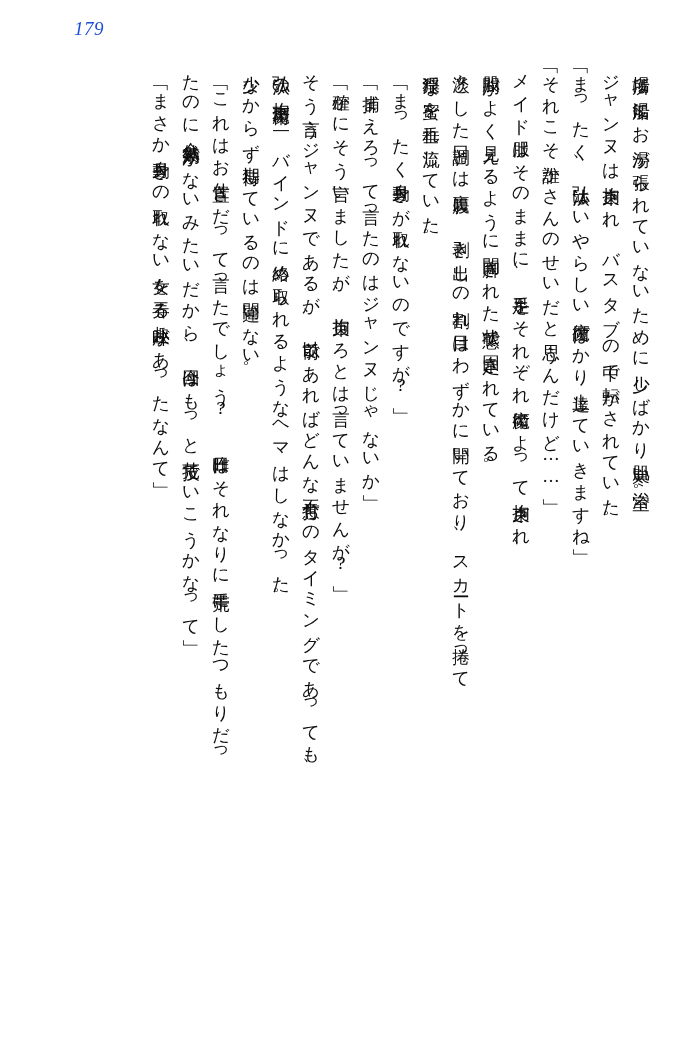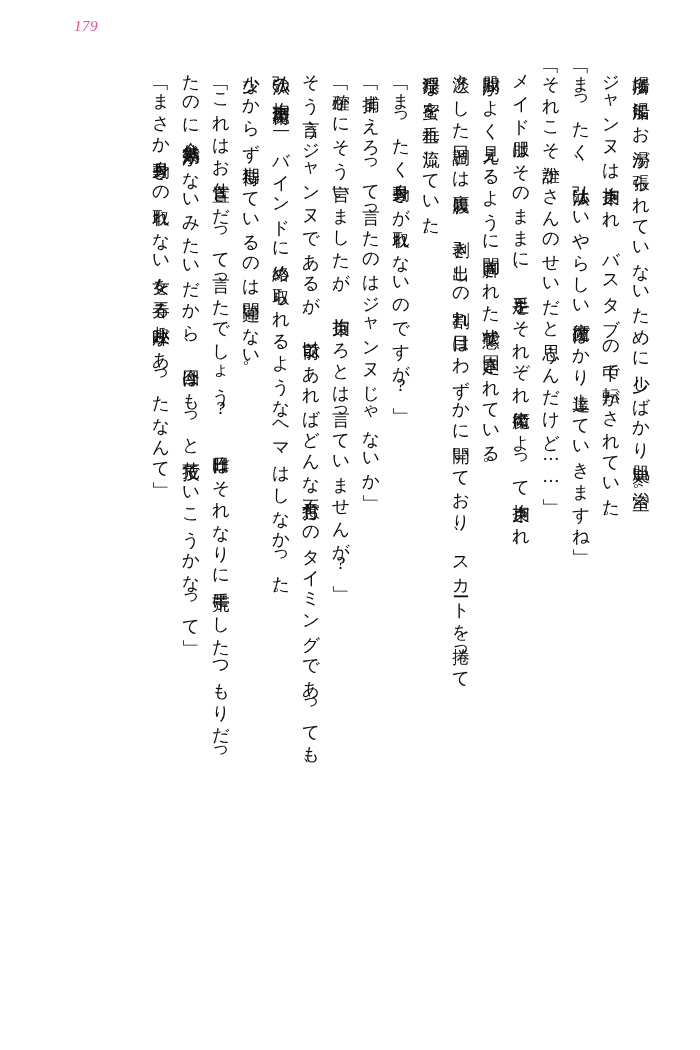--- a/index.html
+++ b/index.html
@@ -15,23 +15,23 @@
     width: 700px;
     height: 1050px;
     background: #ffffff;
     overflow: hidden;
     box-sizing: border-box;
   }
   .page-number {
     position: absolute;
     top: 18px;
     left: 74px;
-    font-size: 15px;
+    font-size: 19px;
     font-style: italic;
-    color: #ec4899;
+    color: #1d4ed8;
     font-family: "Liberation Serif", "DejaVu Serif", serif;
     letter-spacing: 0.5px;
   }
   .body-text {
     position: absolute;
     top: 62px;
     left: 44px;
     width: 612px;
     height: 660px;
     display: flex;

